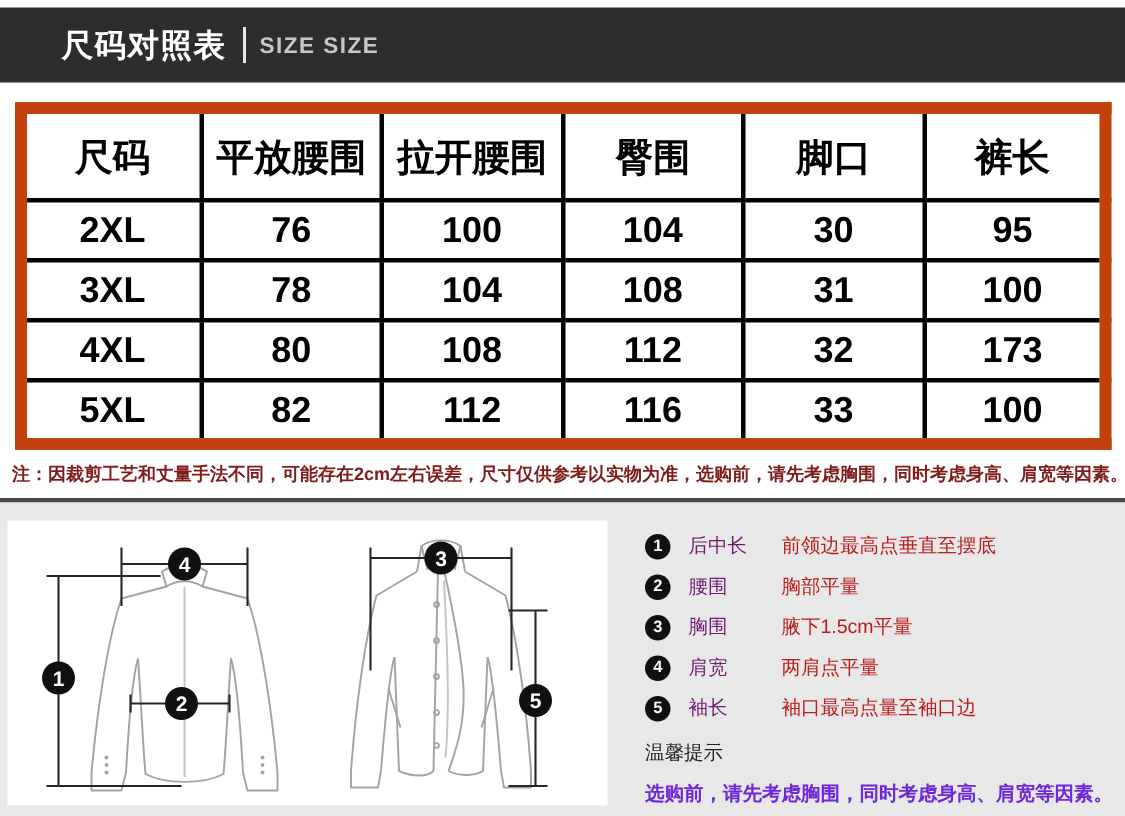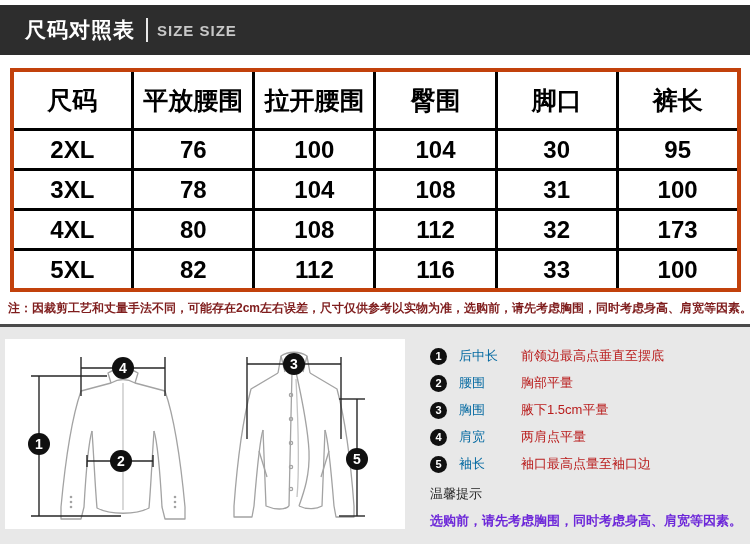--- a/index.html
+++ b/index.html
@@ -9,32 +9,32 @@
     font-family:"Liberation Sans","DejaVu Sans",sans-serif;
     display:flex; flex-direction:column;
     overflow:hidden;
   }
 
   
   .header-bar {
     margin-top:5px; height:50px; flex:none;
     background:#2d2d2d;
     display:flex; align-items:center;
-    padding-left:25px; box-sizing:border-box;
+    padding-left:41px; box-sizing:border-box;
   }
   .title-cn { color:#ffffff; font-size:21px; font-weight:700; letter-spacing:1px; }
   .title-divider { width:2px; height:24px; background:#e8e8e8; margin:0 9px 0 11px; }
   .title-en { color:#c8c8c8; font-size:15px; font-weight:600; letter-spacing:1px; }
 
   
   .table-wrap { flex:none; }
   table.size-table {
     width:731px; margin:13px auto 0;
     border-collapse:collapse; table-layout:fixed;
-    border:4px solid #c2410c;
+    border:8px solid #c2410c;
   }
   .size-table th, .size-table td {
     border:3px solid #000; text-align:center; background:#fff; color:#000; padding:0;
   }
   .size-table th { height:56px; font-size:25px; font-weight:700; }
   .size-table td { height:37px; font-size:24px; font-weight:700; }
 
   
   .note {
     flex:none;
@@ -55,21 +55,21 @@
   svg text { font-family:"Liberation Sans","DejaVu Sans",sans-serif; }
 
   .legend { position:absolute; left:430px; top:20px; }
   .legend-item { display:flex; align-items:center; margin-bottom:9px; }
   .legend-num {
     flex:none; width:17px; height:17px; border-radius:50%;
     background:#101010; color:#fff;
     font-size:11px; font-weight:700;
     display:flex; align-items:center; justify-content:center;
   }
-  .legend-label { margin-left:12px; width:62px; font-size:13px; color:#0369a1; }
+  .legend-label { margin-left:12px; width:62px; font-size:13px; color:#701a75; }
   .legend-desc { font-size:13px; color:#b91c1c; white-space:nowrap; }
 
   .tips-title { margin-top:12px; font-size:13px; color:#222; }
   .tips-text { margin-top:9px; font-size:13px; font-weight:700; color:#6d28d9; white-space:nowrap; }
 </style>
 </head>
 <body>
 
 <div class="header-bar">
   <span class="title-cn">尺码对照表</span>

